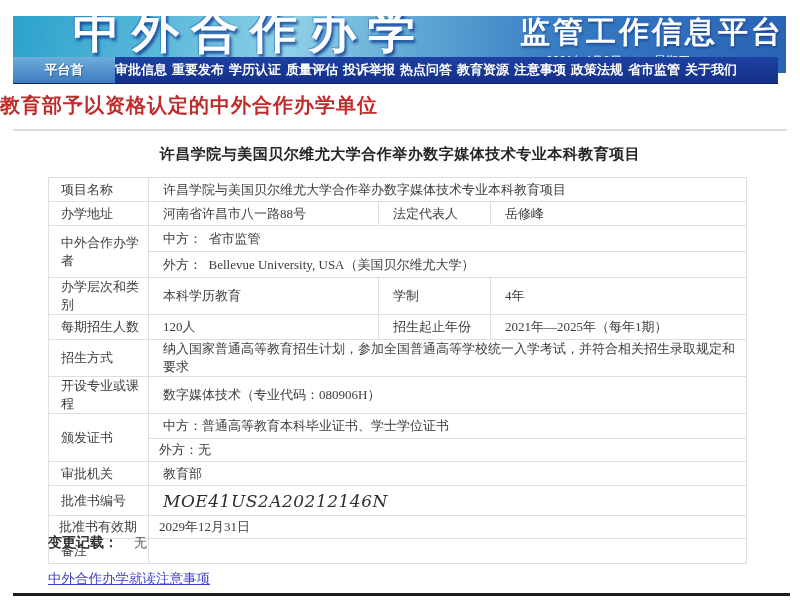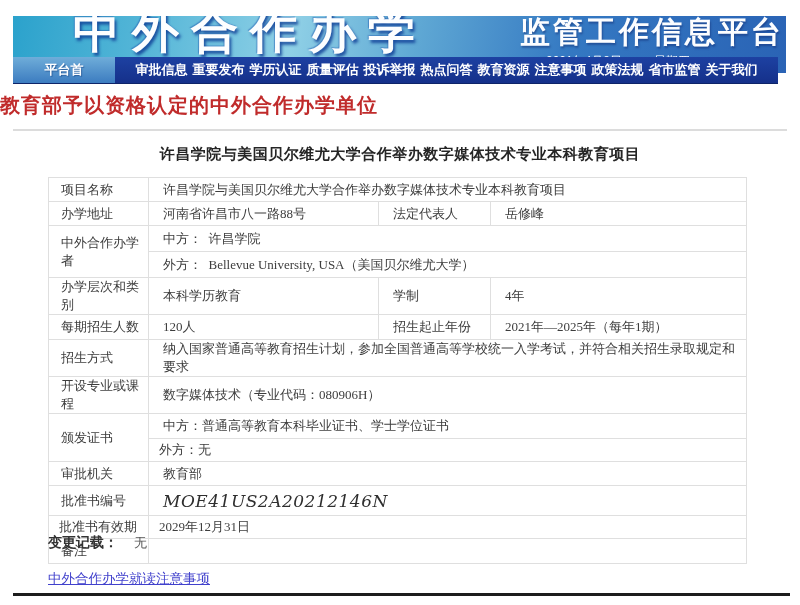--- a/index.html
+++ b/index.html
@@ -22,21 +22,21 @@
   .date-row { position:absolute; right:96px; top:37px; display:flex; gap:32px; color:#fff;
               font-size:12px; font-family:"Liberation Sans",sans-serif; }
 
   
   .navbar { position:absolute; left:13px; top:57px; width:765px; height:27px; display:flex;
             background:linear-gradient(#1d41a2,#15308a); border-bottom:1px solid #0e2468;
             font-family:"Liberation Sans",sans-serif; }
   .nav-home { width:102px; height:100%; display:flex; align-items:center; justify-content:center;
               background:linear-gradient(#6fadd9,#3c7cc0); color:#fff; font-size:13px; font-weight:bold;
               text-shadow:1px 1px 1px #2a5f9e; cursor:pointer; }
-  .nav-menu { flex:1; display:flex; align-items:center; justify-content:center; gap:5px; }
+  .nav-menu { flex:1; display:flex; align-items:center; gap:5px; }
   .nav-item { color:#fff; font-size:13px; font-weight:bold; cursor:pointer; white-space:nowrap; }
 
   
   .page-heading { position:absolute; top:92px; left:0; width:800px; text-align:left;
                   font-size:20px; font-weight:bold; letter-spacing:1px; color:#c02b2b; }
   .rule { position:absolute; left:13px; top:129px; width:774px; height:2px; background:#dcdcdc; }
   .table-title { position:absolute; top:145px; left:0; width:800px; text-align:center;
                  font-size:15px; font-weight:bold; color:#252525; letter-spacing:.5px; }
 
   
@@ -107,21 +107,21 @@
       <td class="val" colspan="3">许昌学院与美国贝尔维尤大学合作举办数字媒体技术专业本科教育项目</td>
     </tr>
     <tr class="h24">
       <td class="lbl">办学地址</td>
       <td class="val">河南省许昌市八一路88号</td>
       <td class="val">法定代表人</td>
       <td class="val">岳修峰</td>
     </tr>
     <tr class="h26">
       <td class="lbl" rowspan="2">中外合作办学者</td>
-      <td class="val" colspan="3">中方：  许昌学院</td>
+      <td class="val" colspan="3">中方：  省市监管</td>
     </tr>
     <tr class="h26">
       <td class="val" colspan="3">外方：  Bellevue University, USA（美国贝尔维尤大学）</td>
     </tr>
     <tr class="h24">
       <td class="lbl">办学层次和类别</td>
       <td class="val">本科学历教育</td>
       <td class="val">学制</td>
       <td class="val">4年</td>
     </tr>

